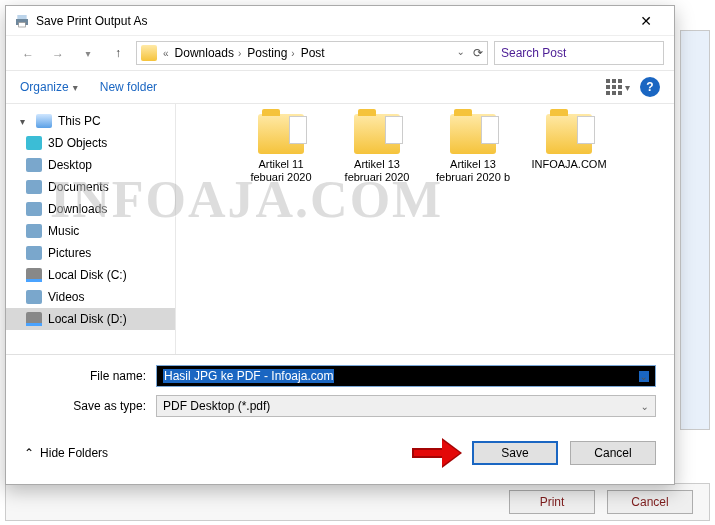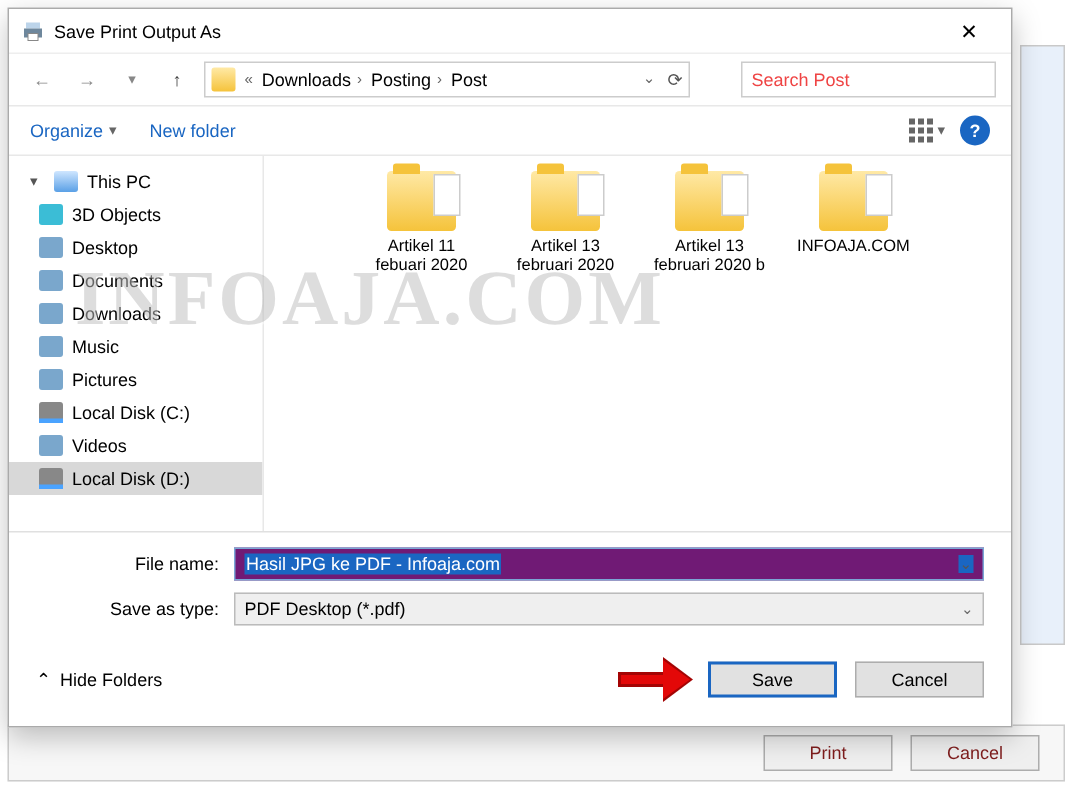--- a/index.html
+++ b/index.html
@@ -9,21 +9,21 @@
   .titlebar { height:30px; border-bottom:1px solid #eee; display:flex; align-items:center; padding:0 8px; justify-content:space-between; }
   .titlebar .left { display:flex; align-items:center; gap:6px; }
   .close { width:40px; text-align:center; font-size:14px; cursor:default;}
   .navrow { height:34px; display:flex; align-items:center; gap:6px; padding:0 10px; }
   .navbtn { width:24px; height:24px; display:flex; align-items:center; justify-content:center; color:#888;}
   .navbtn.active{color:#333;}
   .addr { flex:1; height:24px; border:1px solid #ccc; display:flex; align-items:center; padding:0 4px; gap:6px; background:#fff;}
   .crumb { display:flex; align-items:center; gap:4px;}
   .chev { color:#666; font-size:10px;}
   .folder-ic{width:16px;height:16px;background:linear-gradient(#ffe9a6,#f5c33b);border-radius:2px;position:relative;}
-  .searchbox { width:170px; height:24px; border:1px solid #ccc; display:flex; align-items:center; padding:0 6px; color:#ef4444;margin-left:28px; }
+  .searchbox { width:170px; height:24px; border:1px solid #ccc; display:flex; align-items:center; padding:0 6px; color:#4c1d95; }
   .toolbar { height:34px; border-top:1px solid #e8e8e8; border-bottom:1px solid #e8e8e8; display:flex; align-items:center; padding:0 14px; justify-content:space-between; }
   .toolbar .left{display:flex;gap:22px;align-items:center;}
   .org { color:#1a66c2; display:flex; align-items:center; gap:4px;}
   .help { width:20px; height:20px; border-radius:50%; background:#1a66c2; color:#fff; display:flex; align-items:center; justify-content:center; font-weight:bold; font-size:12px;}
   .body { display:flex; height:250px;}
   .tree { width:170px; border-right:1px solid #e8e8e8; overflow:hidden; padding:6px 0;}
   .treeitem { display:flex; align-items:center; gap:6px; height:22px; padding-left:14px; cursor:default;}
   .treeitem.indent{padding-left:20px;}
   .treeitem.sel{background:#d8d8d8;}
   .tri{width:10px;color:#555;font-size:10px;}
@@ -36,21 +36,21 @@
   .filepane{flex:1; padding:10px 6px; position:relative;}
   .items{display:flex; gap:18px; flex-wrap:wrap;justify-content:center;}
   .item{width:78px; text-align:center;}
   .fthumb{width:46px;height:40px;margin:0 auto 4px;background:linear-gradient(#ffe9a6,#f5c33b);border-radius:3px;position:relative;}
   .fthumb::before{content:"";position:absolute;top:-5px;left:4px;width:18px;height:7px;background:#f5c33b;border-radius:2px 2px 0 0;}
   .fthumb .sheet{position:absolute;right:-3px;top:2px;width:18px;height:28px;background:#fff;border:1px solid #ccc;}
   .item .lbl{font-size:11px; line-height:13px; word-wrap:break-word;}
   .fields{padding:10px 18px 6px 60px; border-top:1px solid #e0e0e0;}
   .frow{display:flex;align-items:center;margin-bottom:8px;}
   .frow label{width:90px;text-align:right;padding-right:10px;}
-  .finput{flex:1;height:22px;border:1px solid #7aa7d6;background:#701a75;padding:0 6px;display:flex;align-items:center;}
+  .finput{flex:1;height:22px;border:1px solid #7aa7d6;background:#000000;padding:0 6px;display:flex;align-items:center;}
   .finput.sel span{background:#1a66c2;color:#fff;padding:0 1px;}
   .ftype{flex:1;height:22px;border:1px solid #bbb;background:#efefef;padding:0 6px;display:flex;align-items:center;justify-content:space-between;}
   .footer{display:flex;align-items:center;justify-content:space-between;padding:10px 18px 14px;}
   .hidef{display:flex;align-items:center;gap:6px;}
   .btn{width:86px;height:24px;border:1px solid #adadad;background:#e1e1e1;display:flex;align-items:center;justify-content:center;cursor:default;}
   .btn.primary{border:2px solid #1a66c2;background:#e1e1e1;}
   .btns{display:flex;gap:12px;align-items:center;}
   .arrow{width:48px;height:20px;position:relative;}
   .arrow .shaft{position:absolute;left:0;top:5px;width:30px;height:10px;background:#e30808;border:2px solid #a40404;border-right:none;}
   .arrow .head{position:absolute;right:0;top:-3px;width:0;height:0;border-top:13px solid transparent;border-bottom:13px solid transparent;border-left:18px solid #e30808;}

